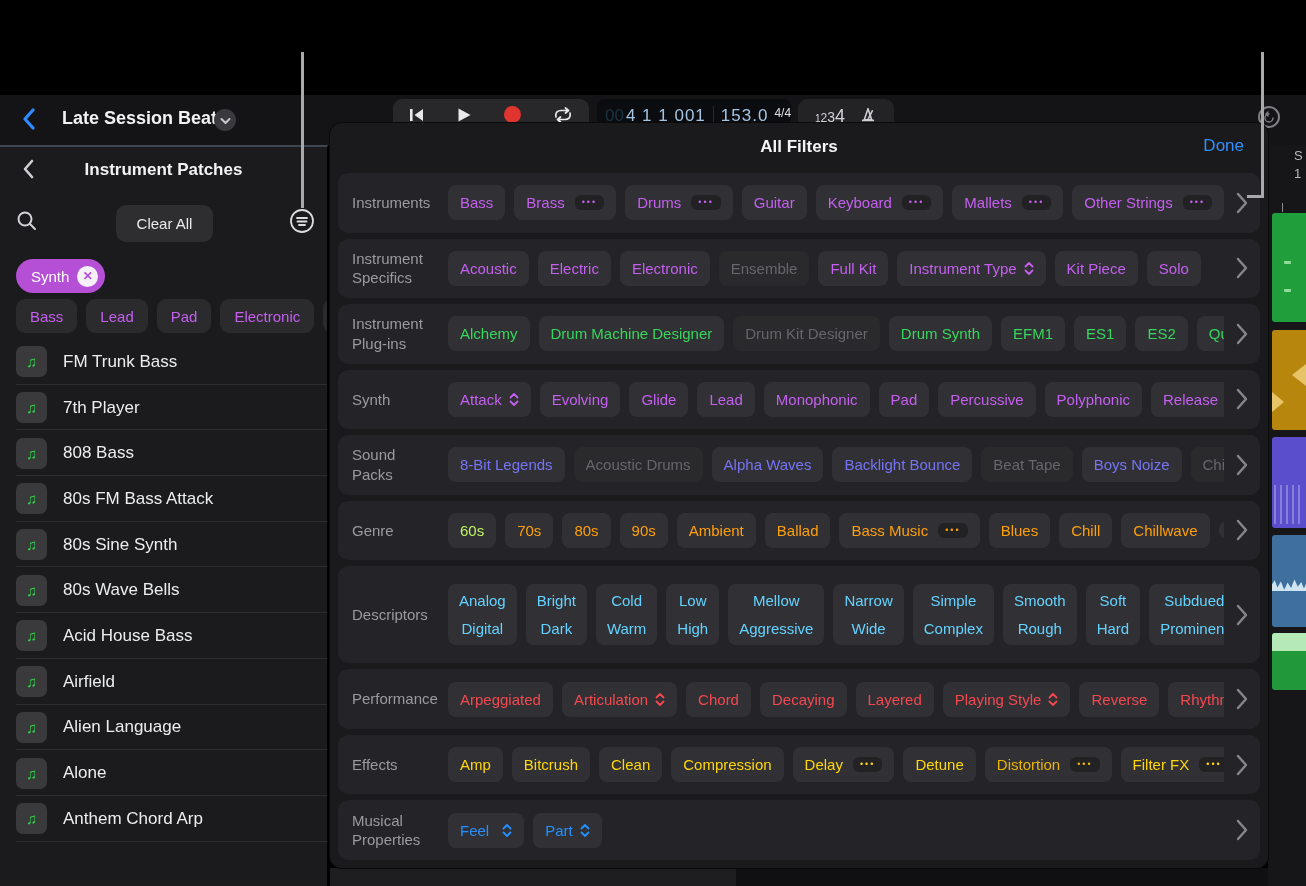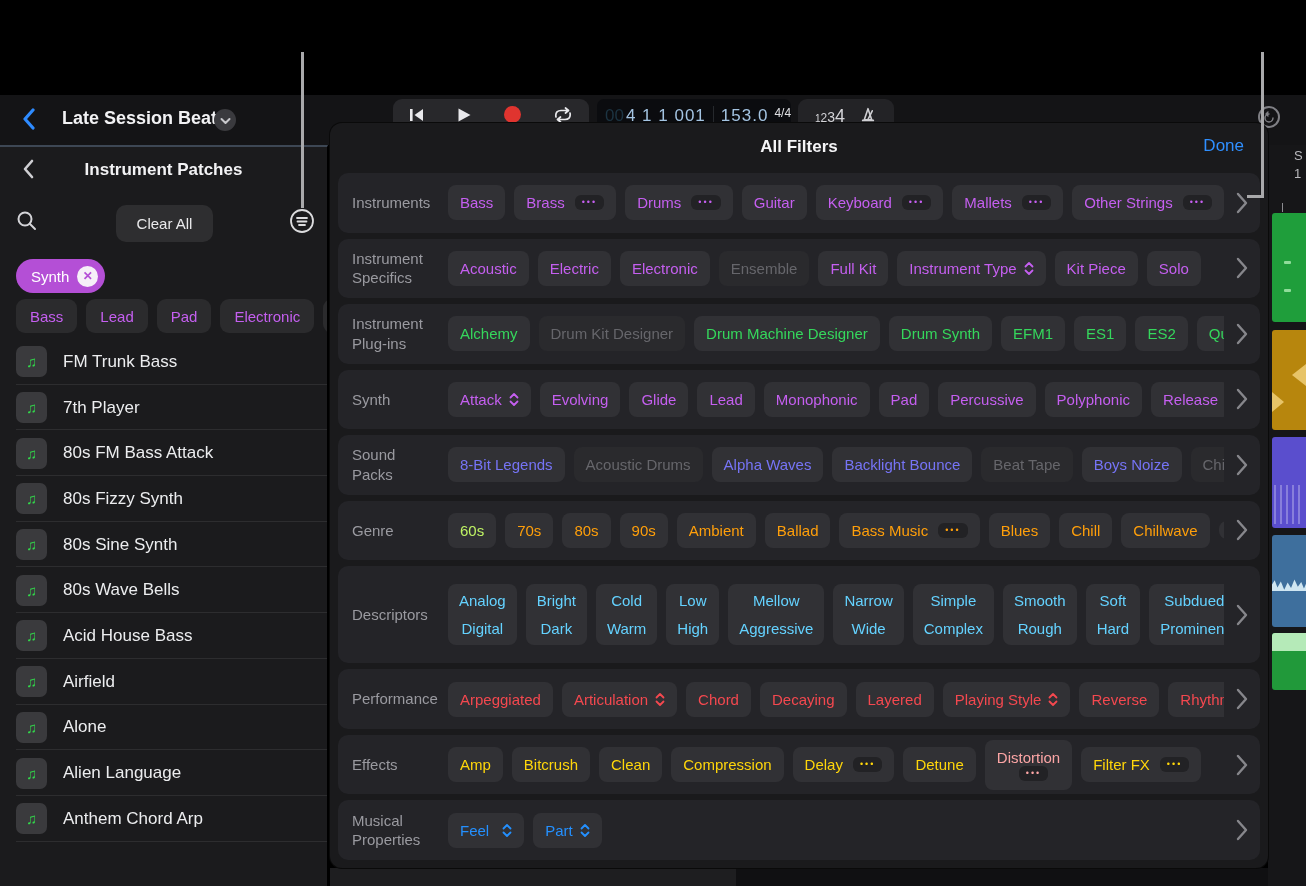--- a/index.html
+++ b/index.html
@@ -239,49 +239,49 @@
       <div class="prow">
         <span class="picon"></span>
         <span class="plabel">FM Trunk Bass</span>
       </div>
       <div class="prow">
         <span class="picon"></span>
         <span class="plabel">7th Player</span>
       </div>
       <div class="prow">
         <span class="picon"></span>
+        <span class="plabel">808 Bass</span>
+      </div>
+      <div class="prow">
+        <span class="picon"></span>
         <span class="plabel">80s FM Bass Attack</span>
       </div>
       <div class="prow">
         <span class="picon"></span>
-        <span class="plabel">80s Fizzy Synth</span>
-      </div>
-      <div class="prow">
-        <span class="picon"></span>
         <span class="plabel">80s Sine Synth</span>
       </div>
       <div class="prow">
         <span class="picon"></span>
         <span class="plabel">80s Wave Bells</span>
       </div>
       <div class="prow">
         <span class="picon"></span>
         <span class="plabel">Acid House Bass</span>
       </div>
       <div class="prow">
         <span class="picon"></span>
         <span class="plabel">Airfield</span>
       </div>
       <div class="prow">
         <span class="picon"></span>
+        <span class="plabel">Alien Language</span>
+      </div>
+      <div class="prow">
+        <span class="picon"></span>
         <span class="plabel">Alone</span>
-      </div>
-      <div class="prow">
-        <span class="picon"></span>
-        <span class="plabel">Alien Language</span>
       </div>
       <div class="prow">
         <span class="picon"></span>
         <span class="plabel">Anthem Chord Arp</span>
       </div>
     </div>
 </div>
 
 <div id="filters">
   <div id="filters-header">
@@ -366,25 +366,25 @@
           </svg>
         </button>
       </div>
       <div class="frow">
         <div class="flabel">Instrument
 Plug-ins</div>
         <div class="fchips">
           <button class="chip" style="color: rgb(53, 215, 92);">
             <span>Alchemy</span>
           </button>
+          <button class="chip" style="color: rgb(53, 215, 92);">
+            <span>Drum Machine Designer</span>
+          </button>
           <button class="chip disabled" style="color: rgb(53, 215, 92);">
             <span>Drum Kit Designer</span>
-          </button>
-          <button class="chip" style="color: rgb(53, 215, 92);">
-            <span>Drum Machine Designer</span>
           </button>
           <button class="chip" style="color: rgb(53, 215, 92);">
             <span>Drum Synth</span>
           </button>
           <button class="chip" style="color: rgb(53, 215, 92);">
             <span>EFM1</span>
           </button>
           <button class="chip" style="color: rgb(53, 215, 92);">
             <span>ES1</span>
           </button>
@@ -629,21 +629,21 @@
           <button class="chip" style="color: rgb(255, 214, 10);">
             <span>Compression</span>
           </button>
           <button class="chip" style="color: rgb(255, 214, 10);">
             <span>Delay</span>
             <span class="dots">•••</span>
           </button>
           <button class="chip" style="color: rgb(255, 214, 10);">
             <span>Detune</span>
           </button>
-          <button class="chip" style="color: #fca5a5; flex-direction: column;">
+          <button class="chip" style="color: #eab308;">
             <span>Distortion</span>
             <span class="dots">•••</span>
           </button>
           <button class="chip" style="color: rgb(255, 214, 10);">
             <span>Filter FX</span>
             <span class="dots">•••</span>
           </button>
         </div>
         <button class="fchevron">
           <svg width="12" height="22" viewBox="0 0 12 22">

